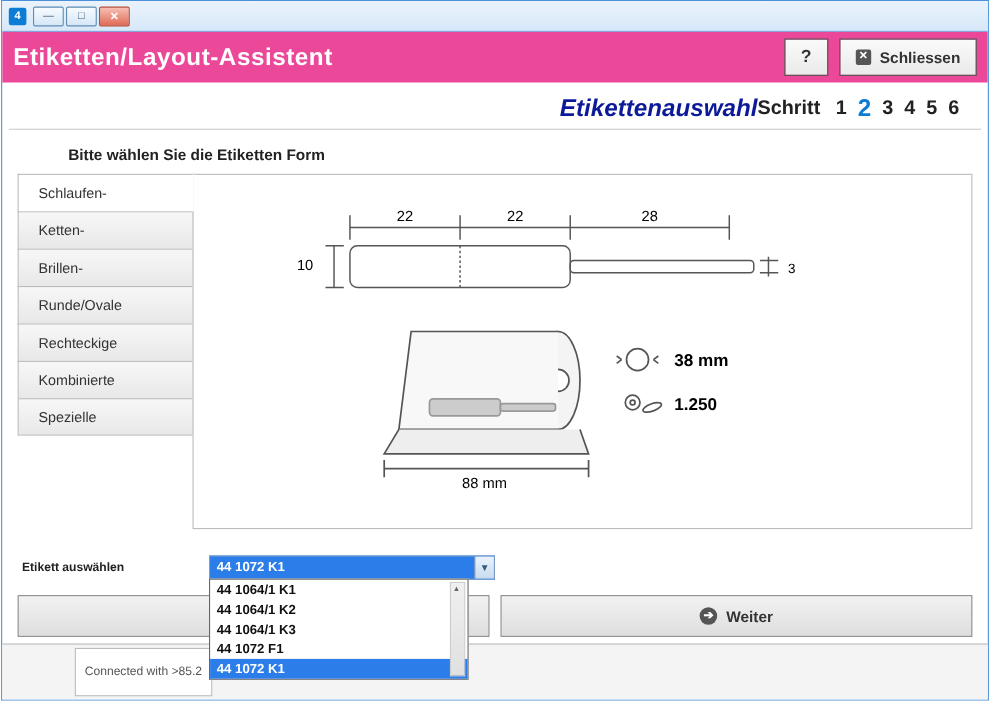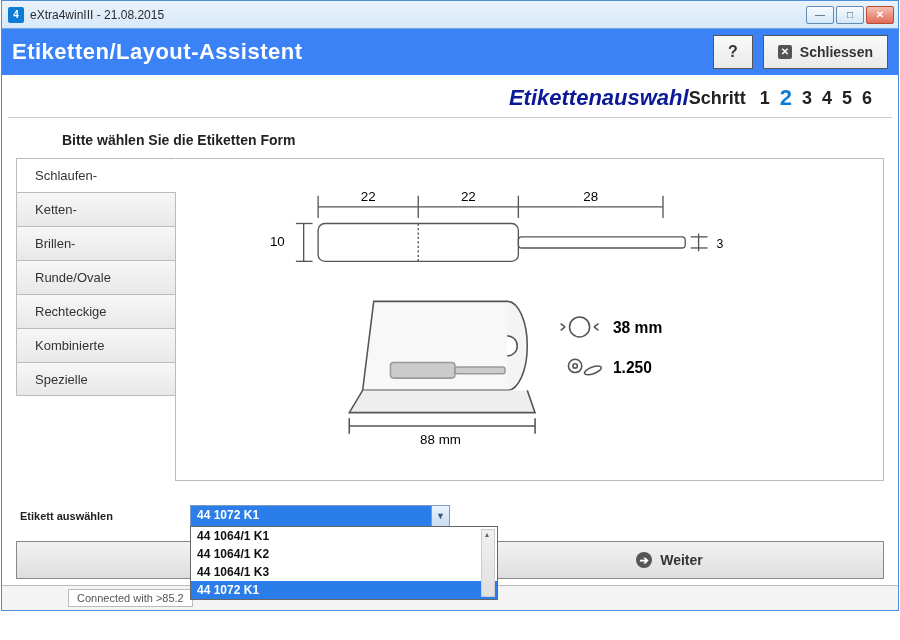--- a/index.html
+++ b/index.html
@@ -9,21 +9,21 @@
   
   
   .titlebar { background: linear-gradient(#eaf3fc, #d7e8f9); height: 28px; display: flex; align-items: center; padding: 0 4px 0 6px; border-bottom: 1px solid #6ba7de; }
   .titlebar .icon { width: 16px; height: 16px; background: #0c7cd5; color: #fff; font-weight: bold; font-size: 10px; display:flex; align-items:center; justify-content:center; border-radius: 2px; margin-right: 6px; }
   .titlebar .title { flex: 1; font-size: 12px; color: #2a2a2a; }
   .winbtns { display: flex; gap: 2px; }
   .winbtn { width: 28px; height: 18px; border: 1px solid #5f8db3; border-radius: 2px; background: linear-gradient(#f7fbff,#d5e7f6); display:flex; align-items:center; justify-content:center; font-size: 10px; color:#3a5a7a; cursor: pointer; }
   .winbtn.close { background: linear-gradient(#f6c0b4,#e06b55); border-color:#b84a33; color:#fff; font-weight:bold; }
   
   
-  .headerbar { background: #3b82f6; height: 46px; display:flex; align-items:center; padding: 0 10px; gap: 10px; }
+  .headerbar { background: #ec4899; height: 46px; display:flex; align-items:center; padding: 0 10px; gap: 10px; }
   .headerbar h1 { color:#fff; font-size: 22px; font-weight: bold; flex:1; letter-spacing: .5px; }
   .hdr-btn { height: 34px; border: 1px solid #555; background: linear-gradient(#fafafa,#eaeaea); display:flex; align-items:center; justify-content:center; padding: 0 14px; font-size: 14px; font-weight: bold; color:#333; cursor:pointer; }
   .hdr-btn.help { width: 40px; padding:0; font-size: 16px; }
   .hdr-btn .x { display:inline-block; width:14px; height:14px; background:#555; color:#fff; font-size:10px; line-height:14px; text-align:center; margin-right:8px; border-radius:2px; }
   
   
   .subhdr { display:flex; align-items:center; padding: 10px 20px 6px; border-bottom: 1px solid #ccc; margin: 0 6px; }
   .subhdr h2 { color: #0c1a9a; font-size: 22px; font-weight: bold; font-style: italic; flex:1;text-align:right; }
   .steps { display:flex; align-items:center; gap: 10px; font-size: 18px; }
   .steps .lbl { font-weight: bold; margin-right: 4px; }
@@ -40,46 +40,45 @@
   .tab:last-child { border-bottom: 1px solid #bbb; }
   .tab.active { background: #fff; border-right: 1px solid #fff; z-index: 2; position: relative; font-weight: 500; }
   
   .preview { flex:1; border: 1px solid #bbb; margin-left: -1px; background:#fff; min-height: 290px; position:relative; padding: 20px 42px; }
   
   .chooser { display:flex; align-items:center; gap: 30px; margin: 24px 4px 0; position: relative; }
   .chooser label { font-weight: bold; font-size: 11px; width: 140px; }
   .select-wrap { position:relative; width: 260px; }
   .select-display { height: 22px; border: 1px solid #7a9cc6; background:#2b7de9; color:#fff; font-size:12px; font-weight:bold; padding: 2px 20px 2px 6px; position:relative; cursor:pointer; }
   .select-display .arrow { position:absolute; right:0; top:0; width:18px; height:100%; background:linear-gradient(#eaf3fc,#c8dcef); border-left:1px solid #7a9cc6; display:flex; align-items:center; justify-content:center; color:#3a5a7a; font-size:9px; }
-  .dropdown { position:absolute; top:21px; left:0; width:308px; border:1px solid #666; background:#fff; z-index:10; }
+  .dropdown { position:absolute; top:21px; left:0; width:236px; border:1px solid #666; background:#fff; z-index:10; }
   .dropdown .opt { padding: 2px 6px; font-size:12px; font-weight:bold; color:#111; cursor:pointer; height:18px; line-height:14px; }
   .dropdown .opt.sel { background:#2b7de9; color:#fff; }
   .dropdown .scroll-hint { position:absolute; right:2px; top:2px; bottom:2px; width:14px; background:linear-gradient(#f0f0f0,#e0e0e0); border:1px solid #ccc; }
   .dropdown .scroll-hint::before { content:"▴"; position:absolute; top:0; left:3px; font-size:8px; color:#666;}
   
   
   .footer { display:flex; gap: 10px; margin: 14px 14px 6px; }
   .footbtn { flex:1; height: 38px; border:1px solid #888; background:linear-gradient(#f2f2f2,#dedede); display:flex; align-items:center; justify-content:center; font-size:14px; font-weight:bold; color:#333; cursor:pointer; }
   .footbtn .arr { display:inline-block; width:16px; height:16px; background:#555; color:#fff; border-radius:50%; font-size:11px; line-height:16px; text-align:center; margin-right:8px; }
   
   
   .statusbar { border-top: 1px solid #bbb; padding: 3px 6px; font-size: 11px; color:#555; background:#f4f4f4; }
-  .statusbar .cell { border:1px solid #bbb; display:inline-block; padding:2px 8px; background:#fff; margin-left:60px; }
+  .statusbar .cell { border:1px solid #bbb; display:inline-block; padding:15px 8px; background:#fff; margin-left:60px; }
   
   
   .diagram { width: 100%; }
 </style>
 </head>
 <body>
 
 <div class="window">
 
   <div class="titlebar">
     <div class="icon">4</div>
-    <div class="title">eXtra4winIII  -  21.08.2015</div>
     <div class="winbtns">
       <div class="winbtn">—</div>
       <div class="winbtn">□</div>
       <div class="winbtn close">✕</div>
     </div>
   </div>
 
   <div class="headerbar">
     <h1>Etiketten/Layout-Assistent</h1>
     <div class="hdr-btn help">
@@ -183,20 +182,21 @@
       <label>Etikett auswählen</label>
       <div class="select-wrap">
         <div class="select-display">
           <span>44 1072 K1</span>
           <span class="arrow">▼</span>
         </div>
         <div class="dropdown">
           <div class="opt">44 1064/1 K1</div>
           <div class="opt">44 1064/1 K2</div>
           <div class="opt">44 1064/1 K3</div>
+          <div class="opt">44 1072 F1</div>
           <div class="opt sel">44 1072 K1</div>
 
           <div class="scroll-hint"></div>
 
         </div>
       </div>
     </div>
   </div>
 
   <div class="footer">

